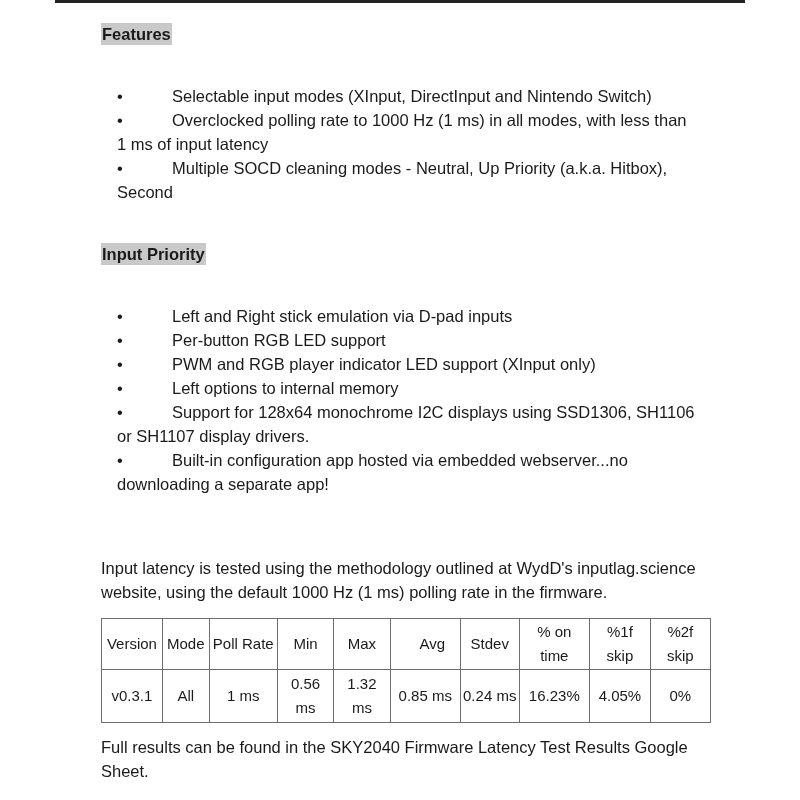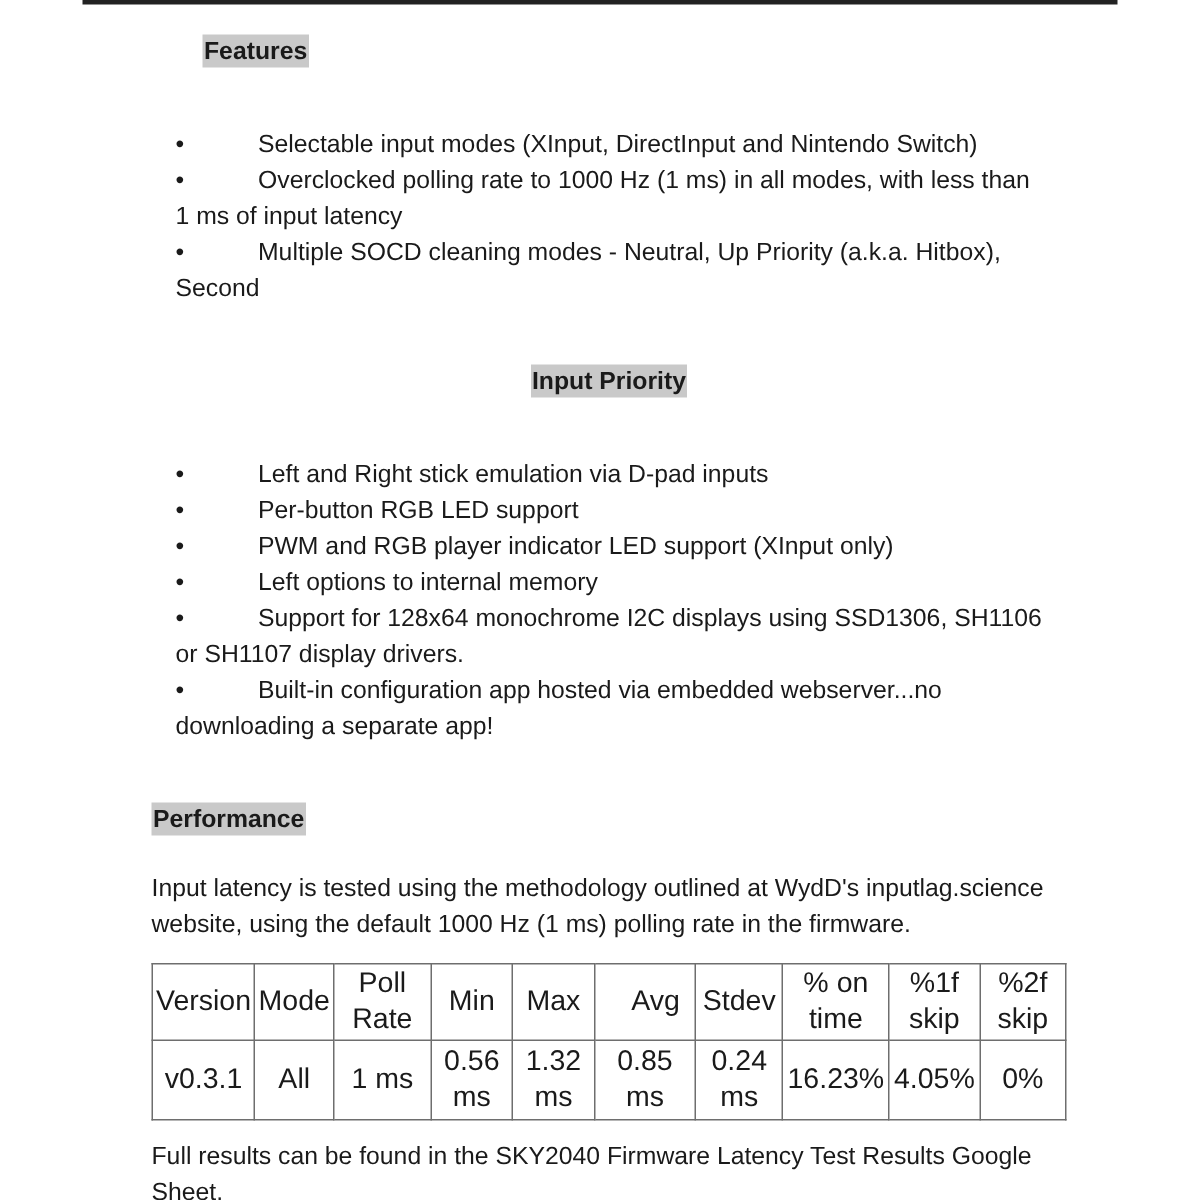--- a/index.html
+++ b/index.html
@@ -6,60 +6,57 @@
   body { width:800px; height:800px; position:relative; overflow:hidden;
          font-family:"Liberation Sans", "DejaVu Sans", sans-serif; color:#1a1a1a; }
   .topline { position:absolute; left:55px; top:0; width:690px; height:3px; background:#222; }
   .content { position:absolute; left:101px; top:22px; width:610px; font-size:16.5px; line-height:24px; }
   .heading { display:inline-block; background:#c9c9c9; font-weight:bold; padding:0 1px; line-height:22px; }
   .h-wrap { margin:0; }
   .bullets { margin:16px; padding:0; list-style:none; }
   .bullets li { position:relative; text-indent:0; }
   .bullet-dot { display:inline-block; width:55px; }
   .para { margin:0; }
-  table.results { border-collapse:collapse; margin-left:0; font-size:19px; line-height:24px; }
+  table.results { border-collapse:collapse; margin-left:0; font-size:15px; line-height:24px; }
   table.results td { border:1px solid #6e6e6e; text-align:center; padding:0 2px; vertical-align:middle; }
   .tr-head td { height:50px; }
   .tr-data td { height:52px; }
 </style>
 </head>
 <body>
 
 <div class="topline"></div>
 
 <div class="content">
 
-  <div class="h-wrap" style="height:24px;margin-left:34px;">
+  <div class="h-wrap" style="height:24px;">
     <span class="heading">Features</span>
   </div>
   <div style="height:22px;"></div>
   <ul class="bullets">
     <li><span class="bullet-dot">•</span><span>Selectable input modes (XInput, DirectInput and Nintendo Switch)</span></li>
     <li><span class="bullet-dot">•</span><span>Overclocked polling rate to 1000 Hz (1 ms) in all modes, with less than 1 ms of input latency</span></li>
     <li><span class="bullet-dot">•</span><span>Multiple SOCD cleaning modes - Neutral, Up Priority (a.k.a. Hitbox), Second</span></li>
   </ul>
 
   <div style="height:22px;"></div>
-  <div class="h-wrap" style="height:24px;text-align:center;">
+  <div class="h-wrap" style="height:24px;">
     <span class="heading">Input Priority</span>
   </div>
   <div style="height:22px;"></div>
   <ul class="bullets">
     <li><span class="bullet-dot">•</span><span>Left and Right stick emulation via D-pad inputs</span></li>
     <li><span class="bullet-dot">•</span><span>Per-button RGB LED support</span></li>
     <li><span class="bullet-dot">•</span><span>PWM and RGB player indicator LED support (XInput only)</span></li>
     <li><span class="bullet-dot">•</span><span>Left options to internal memory</span></li>
     <li><span class="bullet-dot">•</span><span>Support for 128x64 monochrome I2C displays using SSD1306, SH1106 or SH1107 display drivers.</span></li>
     <li><span class="bullet-dot">•</span><span>Built-in configuration app hosted via embedded webserver...no downloading a separate app!</span></li>
   </ul>
 
   <div style="height:22px;"></div>
-  <div class="h-wrap" style="height:24px;">
-    <span class="heading">Performance</span>
-  </div>
   <div style="height:22px;"></div>
   <p class="para">Input latency is tested using the methodology outlined at WydD's inputlag.science website, using the default 1000 Hz (1 ms) polling rate in the firmware.</p>
   <div style="height:14px;"></div>
 
   <table class="results">
     <tbody>
         <tr class="tr-head">
       <td style="width:56px;">Version</td>
       <td style="width:42px;">Mode</td>
       <td style="width:64px;">Poll Rate</td>

